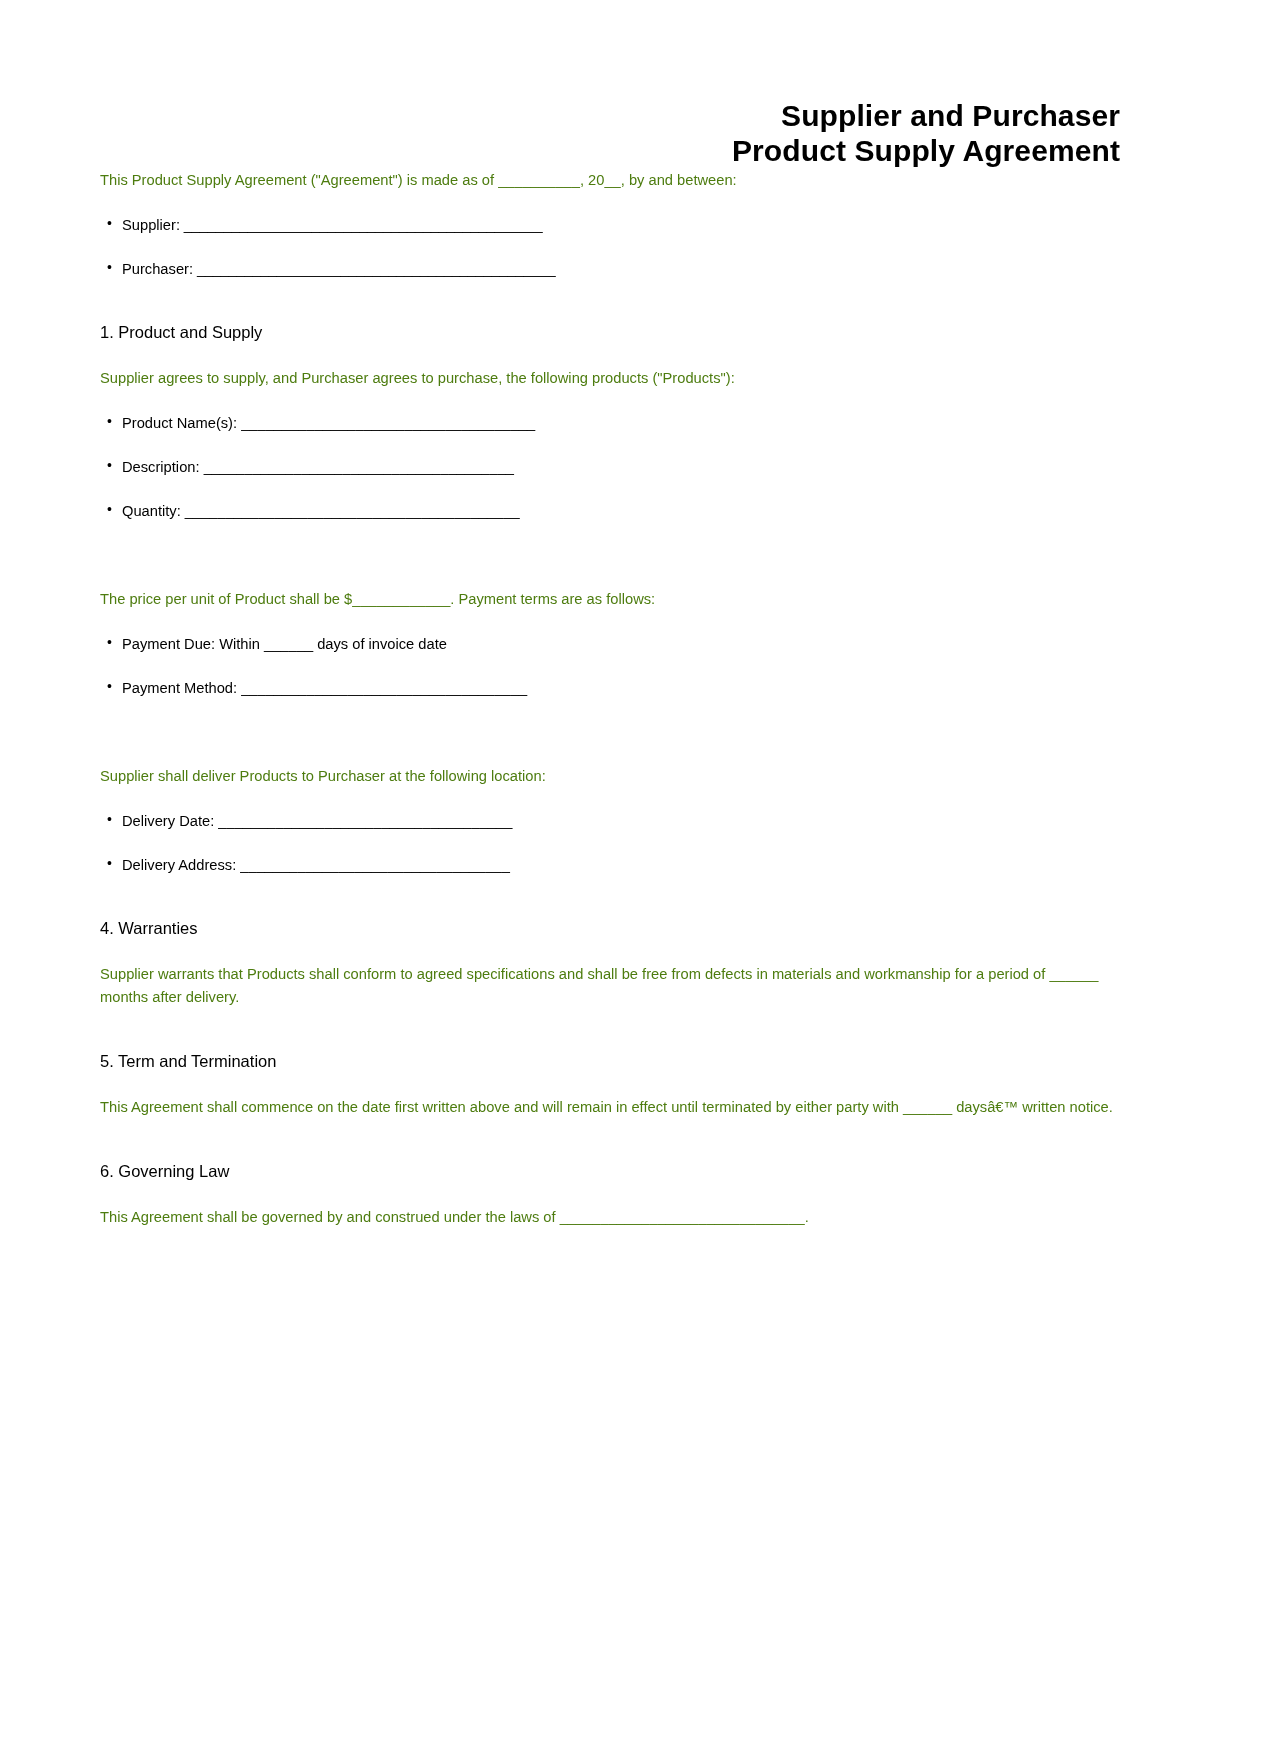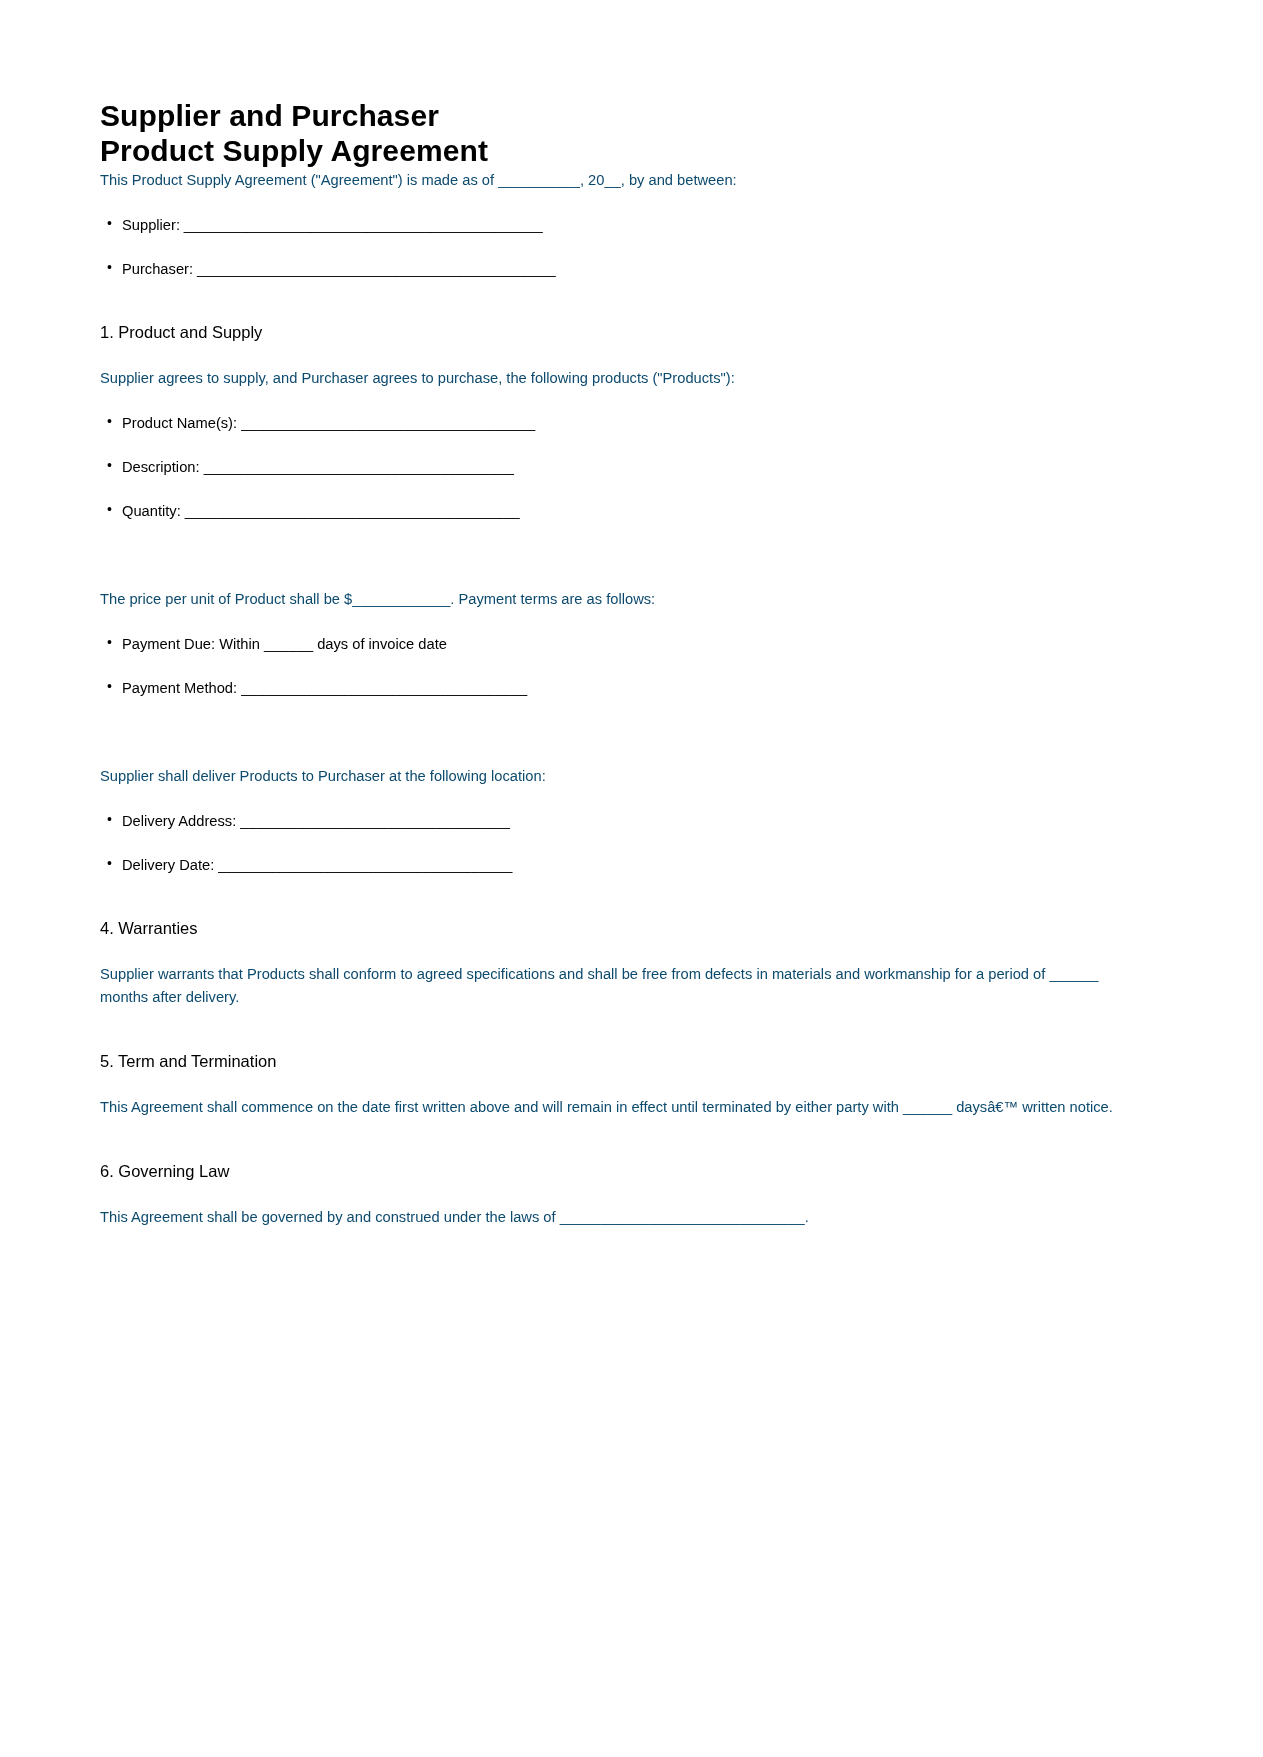--- a/index.html
+++ b/index.html
@@ -23,36 +23,36 @@
     padding: 0;
     overflow: hidden;
   }
   .content {
     position: absolute;
     left: 100px;
     top: 0;
     width: 1020px;
   }
   .doc-title {
-    text-align: left;
+    text-align: right;
     font-size: 30px;
     font-weight: bold;
     line-height: 1.18;
     margin: 0;
     padding-top: 98px;
     letter-spacing: 0.1px;
   }
   .doc-title .line2 { display: block; }
 
   p.body-text {
     font-size: 14.7px;
     line-height: 1.55;
     margin: 0;
     padding: 0;
-    color: #0c4a6e;
+    color: #4d7c0f;
   }
   .intro {
     margin-top: 45px;
   }
   ul.fill-list {
     list-style: none;
     margin: 0;
     padding: 0;
   }
   ul.fill-list li {
@@ -121,22 +121,22 @@
     <p class="body-text">The price per unit of Product shall be $____________. Payment terms are as follows:</p>
     <ul class="fill-list">
       <li><span>Payment Due: Within ______ days of invoice date</span></li>
       <li><span>Payment Method: ___________________________________</span></li>
     </ul>
 
     <div class="sec-gap"></div>
     <div class="after-heading"></div>
     <p class="body-text">Supplier shall deliver Products to Purchaser at the following location:</p>
     <ul class="fill-list">
+      <li><span>Delivery Date: ____________________________________</span></li>
       <li><span>Delivery Address: _________________________________</span></li>
-      <li><span>Delivery Date: ____________________________________</span></li>
     </ul>
 
     <div class="sec-gap"></div>
     <h2 class="section-heading">4. Warranties</h2>
     <div class="after-heading"></div>
     <p class="body-text">Supplier warrants that Products shall conform to agreed specifications and shall be free from defects in materials and workmanship for a period of ______ months after delivery.</p>
 
     <div class="sec-gap"></div>
     <h2 class="section-heading">5. Term and Termination</h2>
     <div class="after-heading"></div>

